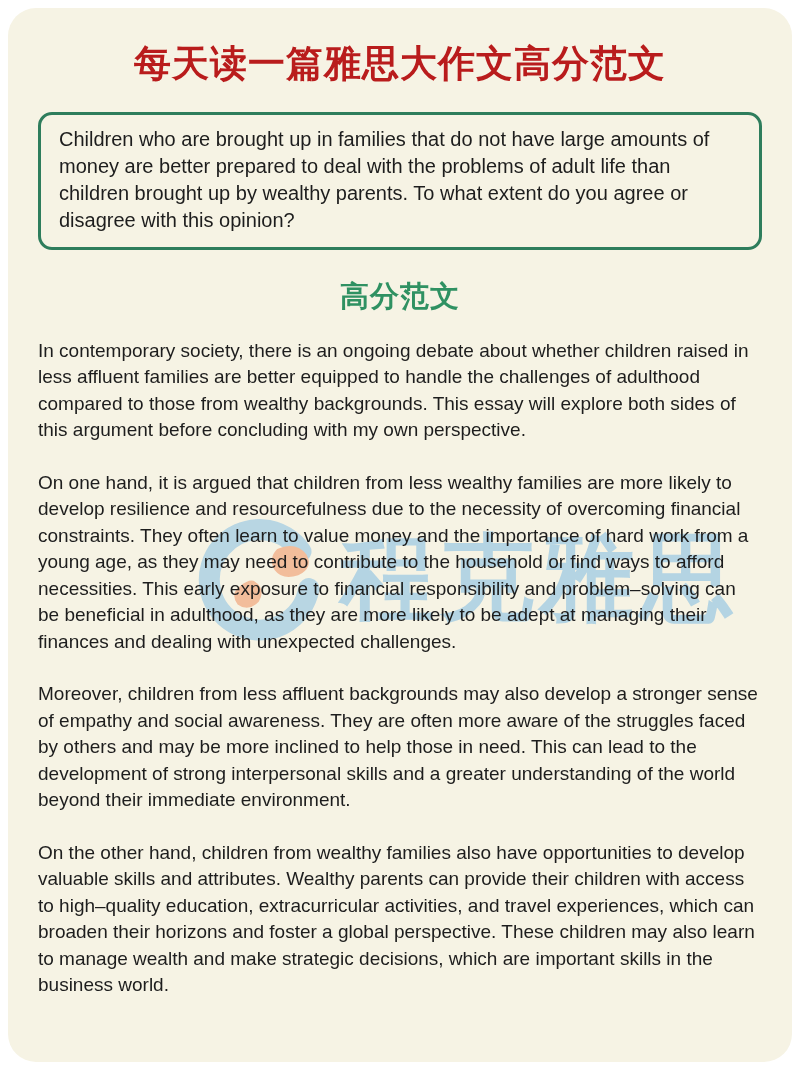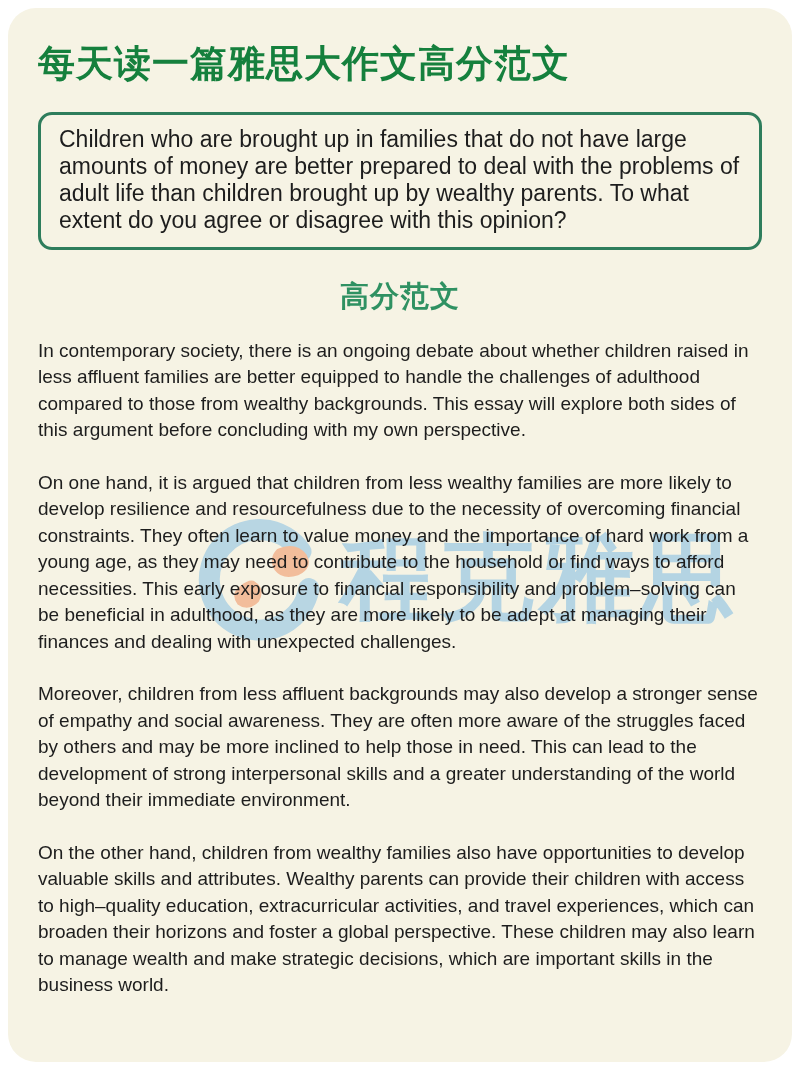--- a/index.html
+++ b/index.html
@@ -8,29 +8,29 @@
     background:#ffffff; overflow:hidden;
     font-family:"Liberation Sans","DejaVu Sans",sans-serif;
   }
   .card {
     position:absolute; left:8px; top:8px; width:784px; height:1054px;
     background:#f6f3e4; border-radius:28px; box-sizing:border-box;
     padding:30px 30px 0 30px;
   }
   .title {
     position:relative; z-index:2;
-    margin:6px 0 17px 0; text-align:left;
-    font-size:37px; font-weight:bold; color:#15803d;
+    margin:6px 0 17px 0; text-align:center;
+    font-size:37px; font-weight:bold; color:#b91c1c;
     letter-spacing:1px; line-height:1.1;
   }
   .prompt-box {
     position:relative; z-index:2;
     margin:27px 0 0 0; border:3px solid #2e7d5c; border-radius:14px;
     padding:11px 18px 13px 18px;
-    font-size:23px; line-height:27px; color:#1d1d1d;
+    font-size:20px; line-height:27px; color:#1d1d1d;
     background:transparent;
   }
   .section-label {
     position:relative; z-index:2;
     margin-top:27px; text-align:center;
     font-size:29px; font-weight:bold; color:#2f9162;
     letter-spacing:1px;
   }
   .essay { position:relative; z-index:2; margin-top:21px;
     font-size:19px; line-height:26.5px; color:#1d1d1d; }

